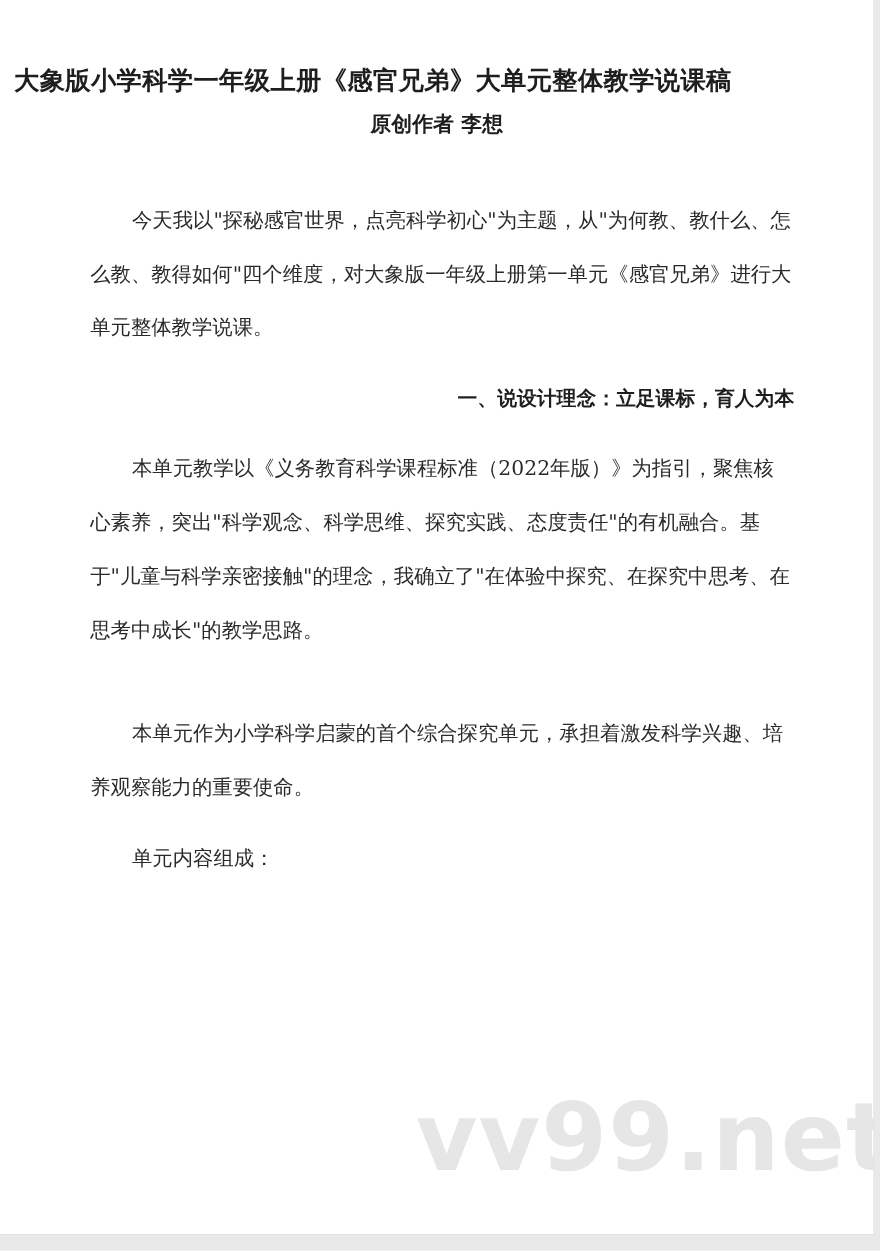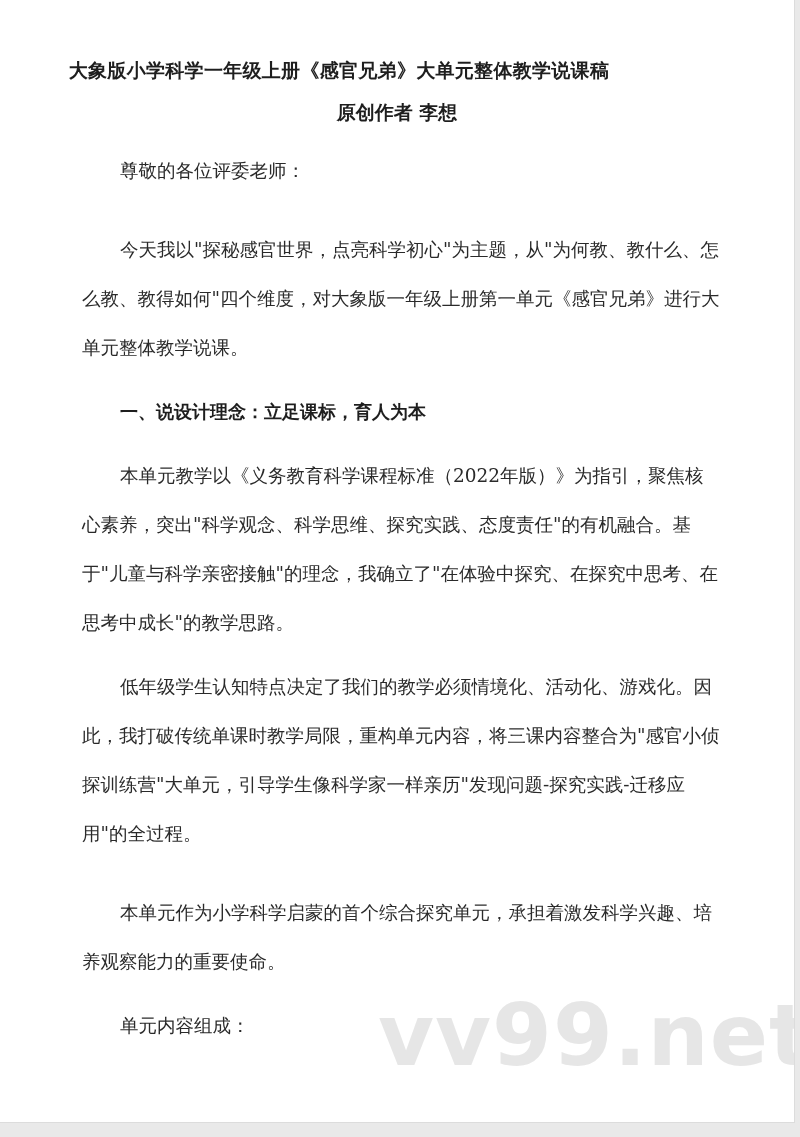--- a/index.html
+++ b/index.html
@@ -13,68 +13,66 @@
   .page {
     position: absolute; left: 0; top: 0;
     width: 794px; height: 1122px;
     background: #ffffff;
     border-right: 1px solid #dcdcdc;
     border-bottom: 1px solid #dcdcdc;
     overflow: hidden;
   }
   .doc-title {
     position: absolute; top: 58px; left: 0; width: 678px;
-    text-align: center; font-weight: bold; font-size: 19px;
+    text-align: center; font-weight: bold; font-size: 23px;
     letter-spacing: 0.3px; color: #1e1e1e;
     font-family: "DejaVu Sans", "Liberation Sans", sans-serif;
   }
   .doc-author {
     position: absolute; top: 100px; left: 0; width: 794px;
     text-align: center; font-weight: bold; font-size: 19px;
     color: #1e1e1e;
     font-family: "DejaVu Sans", "Liberation Sans", sans-serif;
   }
   .body {
     position: absolute; top: 146px; left: 82px; width: 640px;
     font-size: 18.5px; line-height: 49px;
   }
   .p { margin: 0; text-indent: 38px; }
   .p.salute { text-indent: 38px; }
   .heading {
     margin: 0; text-indent: 38px; font-weight: bold; color: #1e1e1e;
-    font-family: "DejaVu Sans", "Liberation Sans", sans-serif; font-size: 18px;
+    font-family: "DejaVu Sans", "Liberation Sans", sans-serif; font-size: 18px; text-align: right;
   }
   .spacer { height: 15px; }
   .watermark {
     position: absolute; left: 378px; top: 992px;
     font-family: "DejaVu Sans", "Liberation Sans", sans-serif;
     font-weight: bold; font-size: 86px; letter-spacing: 1px;
     color: rgba(200,200,200,0.45);
     pointer-events: none; line-height: 1;
   }
 </style>
 </head>
 <body>
 
 <div class="page">
   <div class="doc-title">大象版小学科学一年级上册《感官兄弟》大单元整体教学说课稿</div>
   <div class="doc-author">原创作者 李想</div>
 
   <div class="body">
-    <p class="p salute">尊敬的各位评委老师：</p>
     <div class="spacer"></div>
     <div class="spacer"></div>
     <p class="p">今天我以"探秘感官世界，点亮科学初心"为主题，从"为何教、教什么、怎么教、教得如何"四个维度，对大象版一年级上册第一单元《感官兄弟》进行大单元整体教学说课。</p>
     <div class="spacer"></div>
 
     <p class="heading">一、说设计理念：立足课标，育人为本</p>
     <div class="spacer"></div>
     <p class="p">本单元教学以《义务教育科学课程标准（2022年版）》为指引，聚焦核心素养，突出"科学观念、科学思维、探究实践、态度责任"的有机融合。基于"儿童与科学亲密接触"的理念，我确立了"在体验中探究、在探究中思考、在思考中成长"的教学思路。</p>
     <div class="spacer"></div>
-    <p class="p">低年级学生认知特点决定了我们的教学必须情境化、活动化、游戏化。因此，我打破传统单课时教学局限，重构单元内容，将三课内容整合为"感官小侦探训练营"大单元，引导学生像科学家一样亲历"发现问题-探究实践-迁移应用"的全过程。</p>
     <div class="spacer"></div>
 
     <div class="spacer"></div>
     <p class="p">本单元作为小学科学启蒙的首个综合探究单元，承担着激发科学兴趣、培养观察能力的重要使命。</p>
     <div class="spacer"></div>
     <p class="p">单元内容组成：</p>
 
   </div>
 
   <div class="watermark">vv99.net</div>

